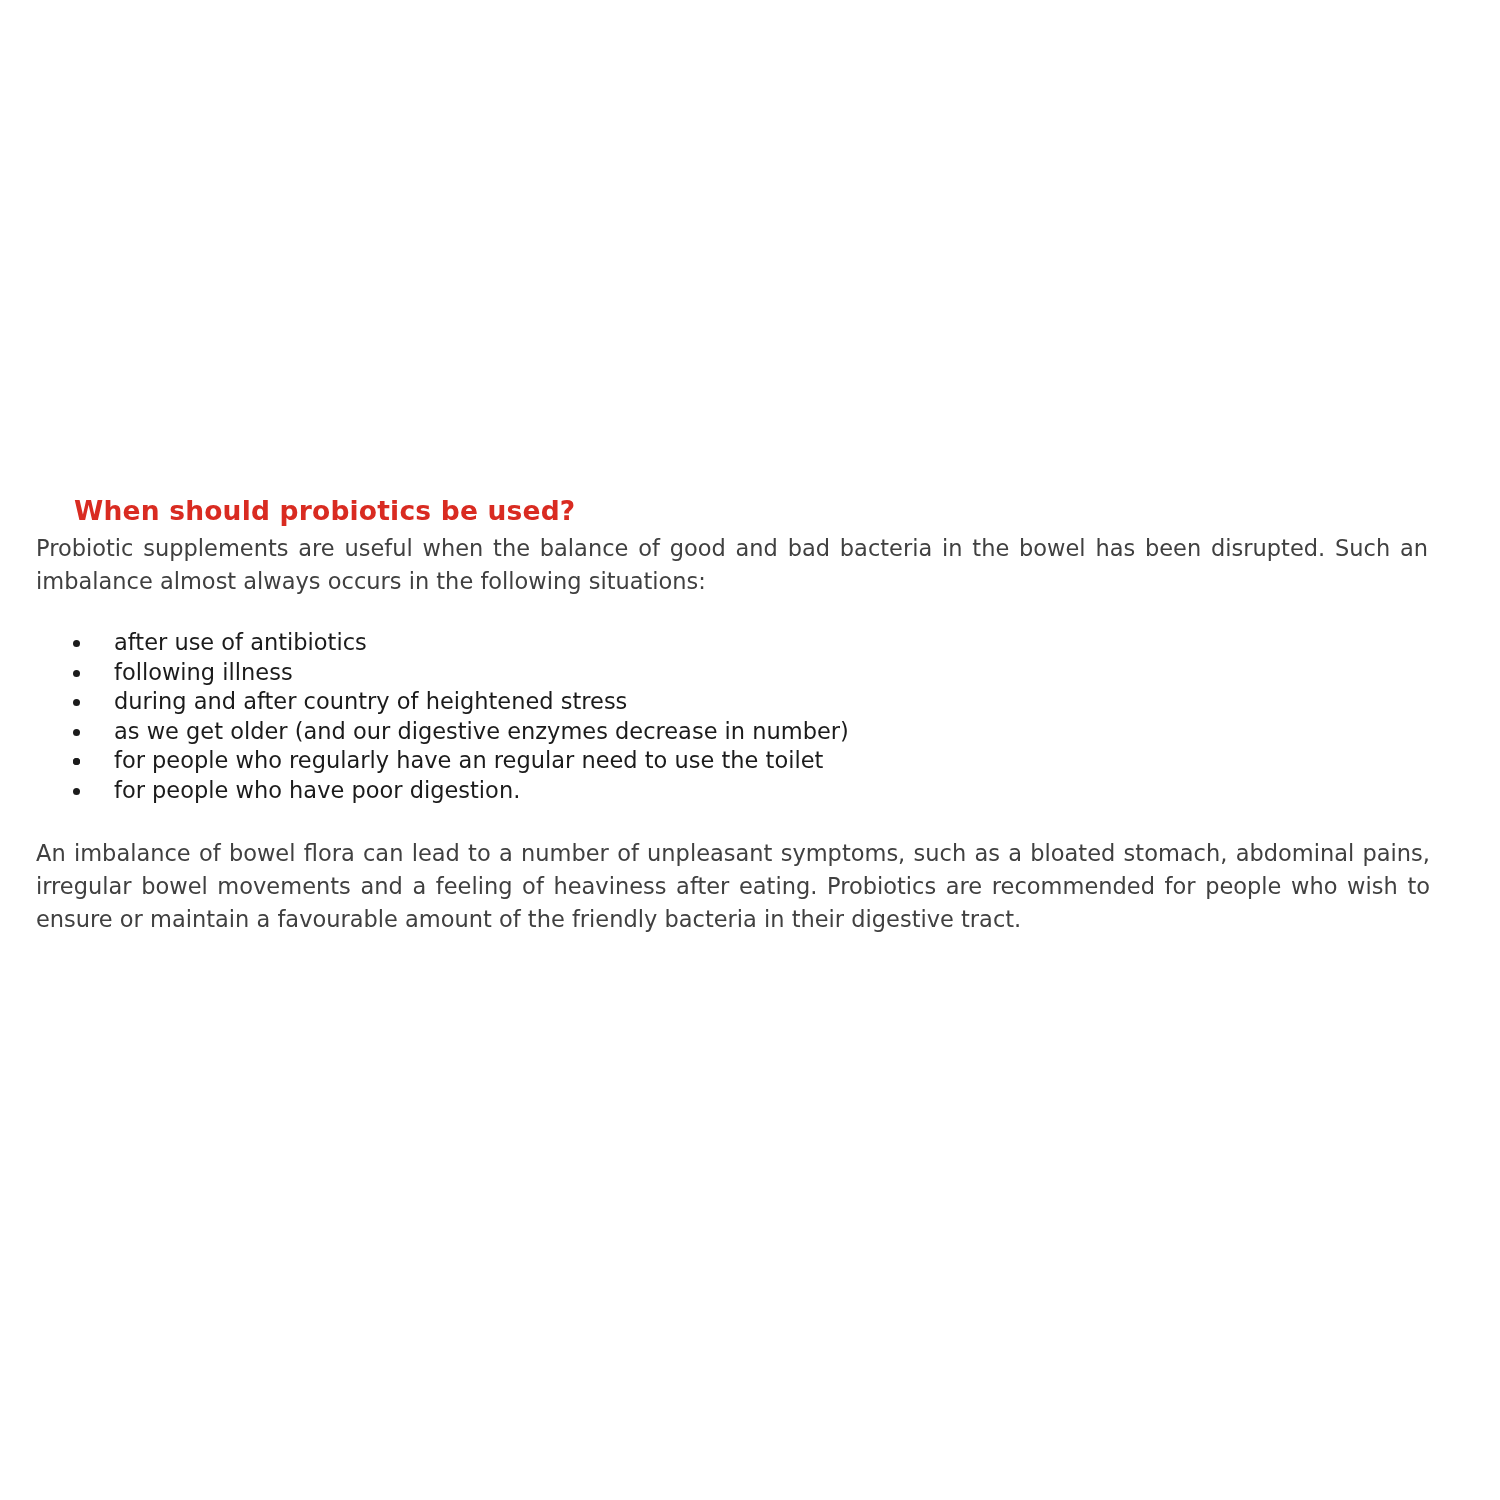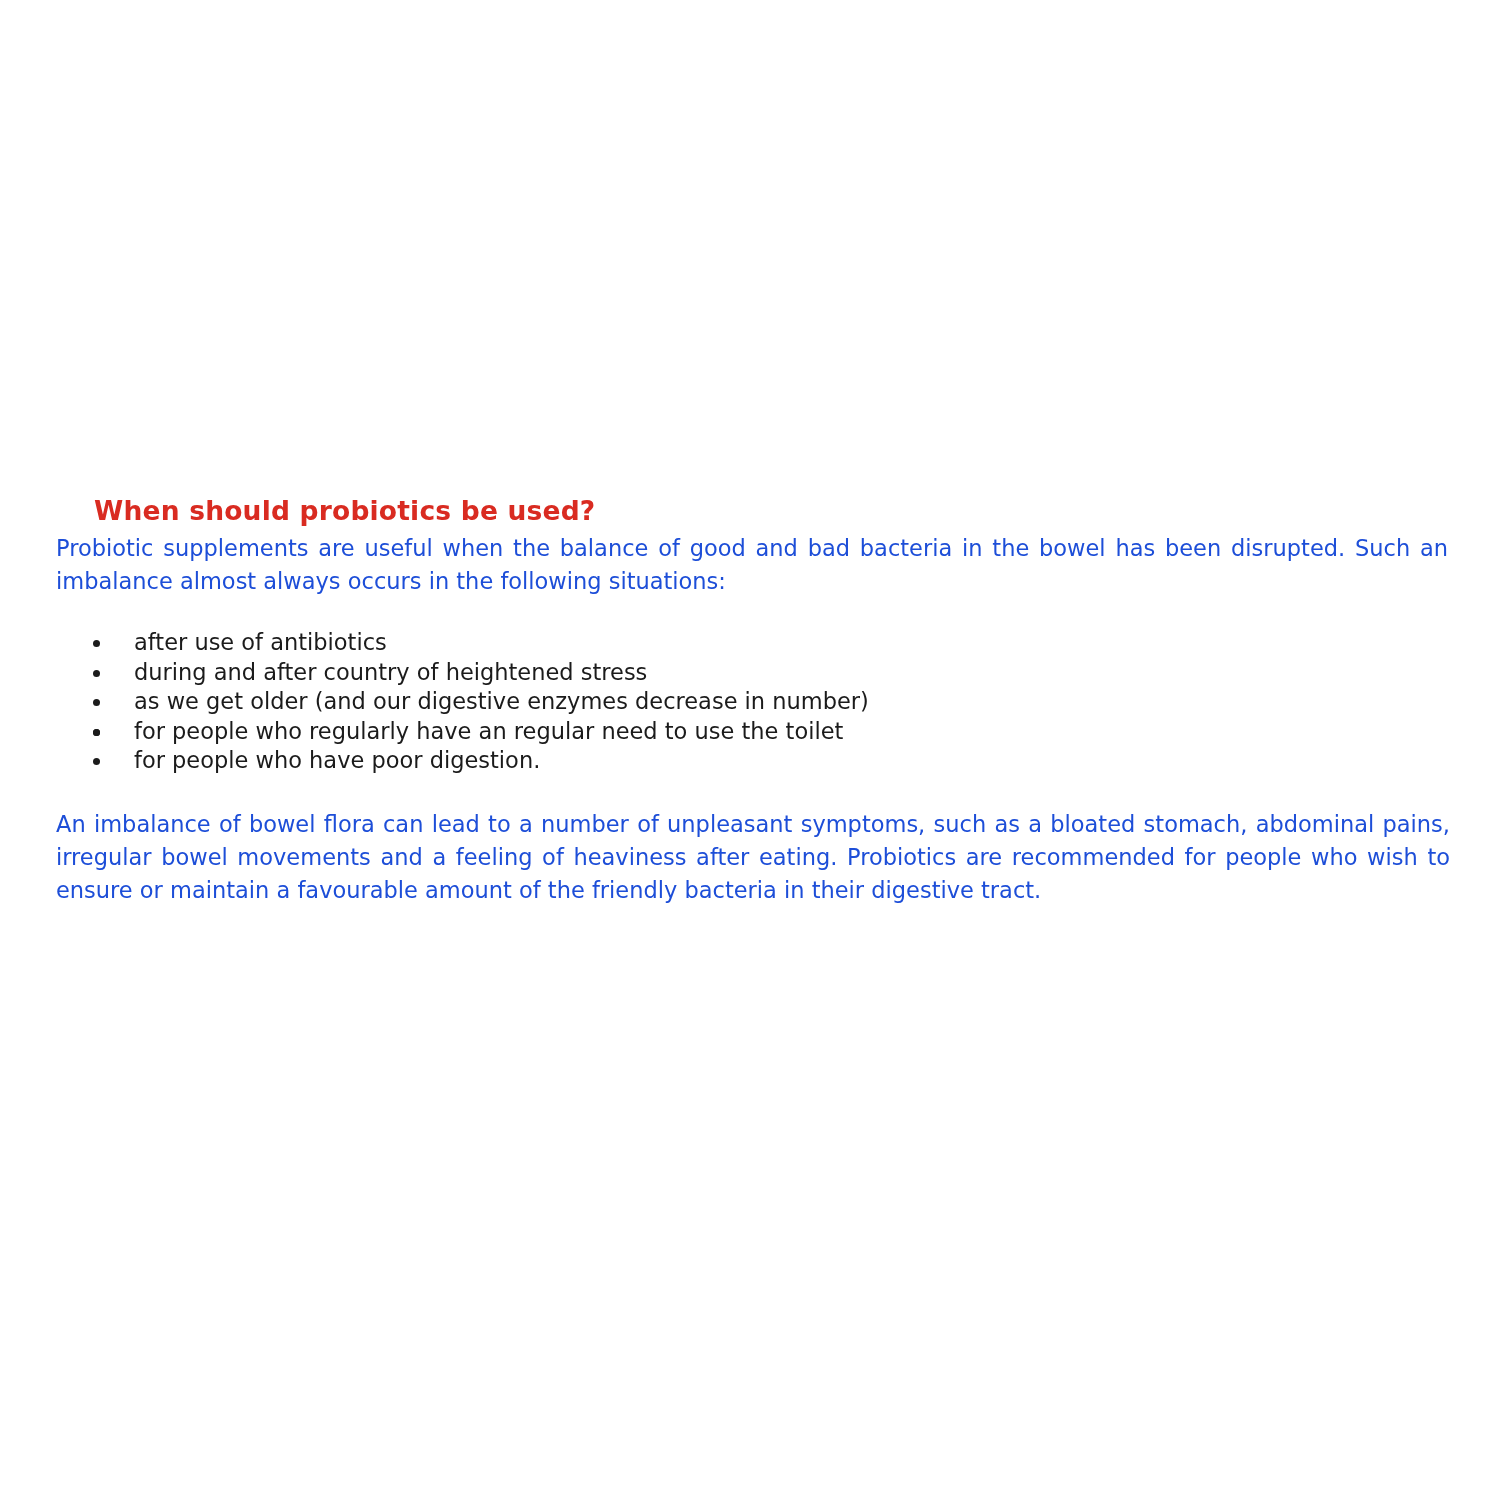--- a/index.html
+++ b/index.html
@@ -14,38 +14,38 @@
     font-family: "DejaVu Sans", sans-serif;
   }
   .page {
     position: relative;
     width: 1500px;
     height: 1500px;
     background: #ffffff;
   }
   .content {
     position: absolute;
-    left: 56px;
+    left: 36px;
     top: 495px;
     width: 1400px;
   }
   .doc-heading {
     margin: 0 0 6px 38px;
     font-family: "DejaVu Sans", sans-serif;
     font-size: 26.5px;
     font-weight: bold;
     color: #d92b21;
     letter-spacing: 0.2px;
   }
   .para {
     margin: 0;
     font-family: "DejaVu Sans", sans-serif;
     font-size: 22.5px;
     line-height: 33px;
-    color: #1d4ed8;
+    color: #404040;
     text-align: justify;
     width: 1394px;
   }
   .para.intro {
     width: 1392px;
   }
   .bullets {
     list-style: none;
     margin: 30px 0 0 0;
     padding: 0;
@@ -82,20 +82,24 @@
 
     <p class="para intro">Probiotic supplements are useful when the balance of good and bad bacteria in the bowel has been disrupted. Such an imbalance almost always occurs in the following situations:</p>
 
     <ul class="bullets">
       <li>
         <span class="dot"></span>
         <span>after use of antibiotics</span>
       </li>
       <li>
         <span class="dot"></span>
+        <span>following illness</span>
+      </li>
+      <li>
+        <span class="dot"></span>
         <span>during and after country of heightened stress</span>
       </li>
       <li>
         <span class="dot"></span>
         <span>as we get older (and our digestive enzymes decrease in number)</span>
       </li>
       <li>
         <span class="dot"></span>
       </li>
       <li>

